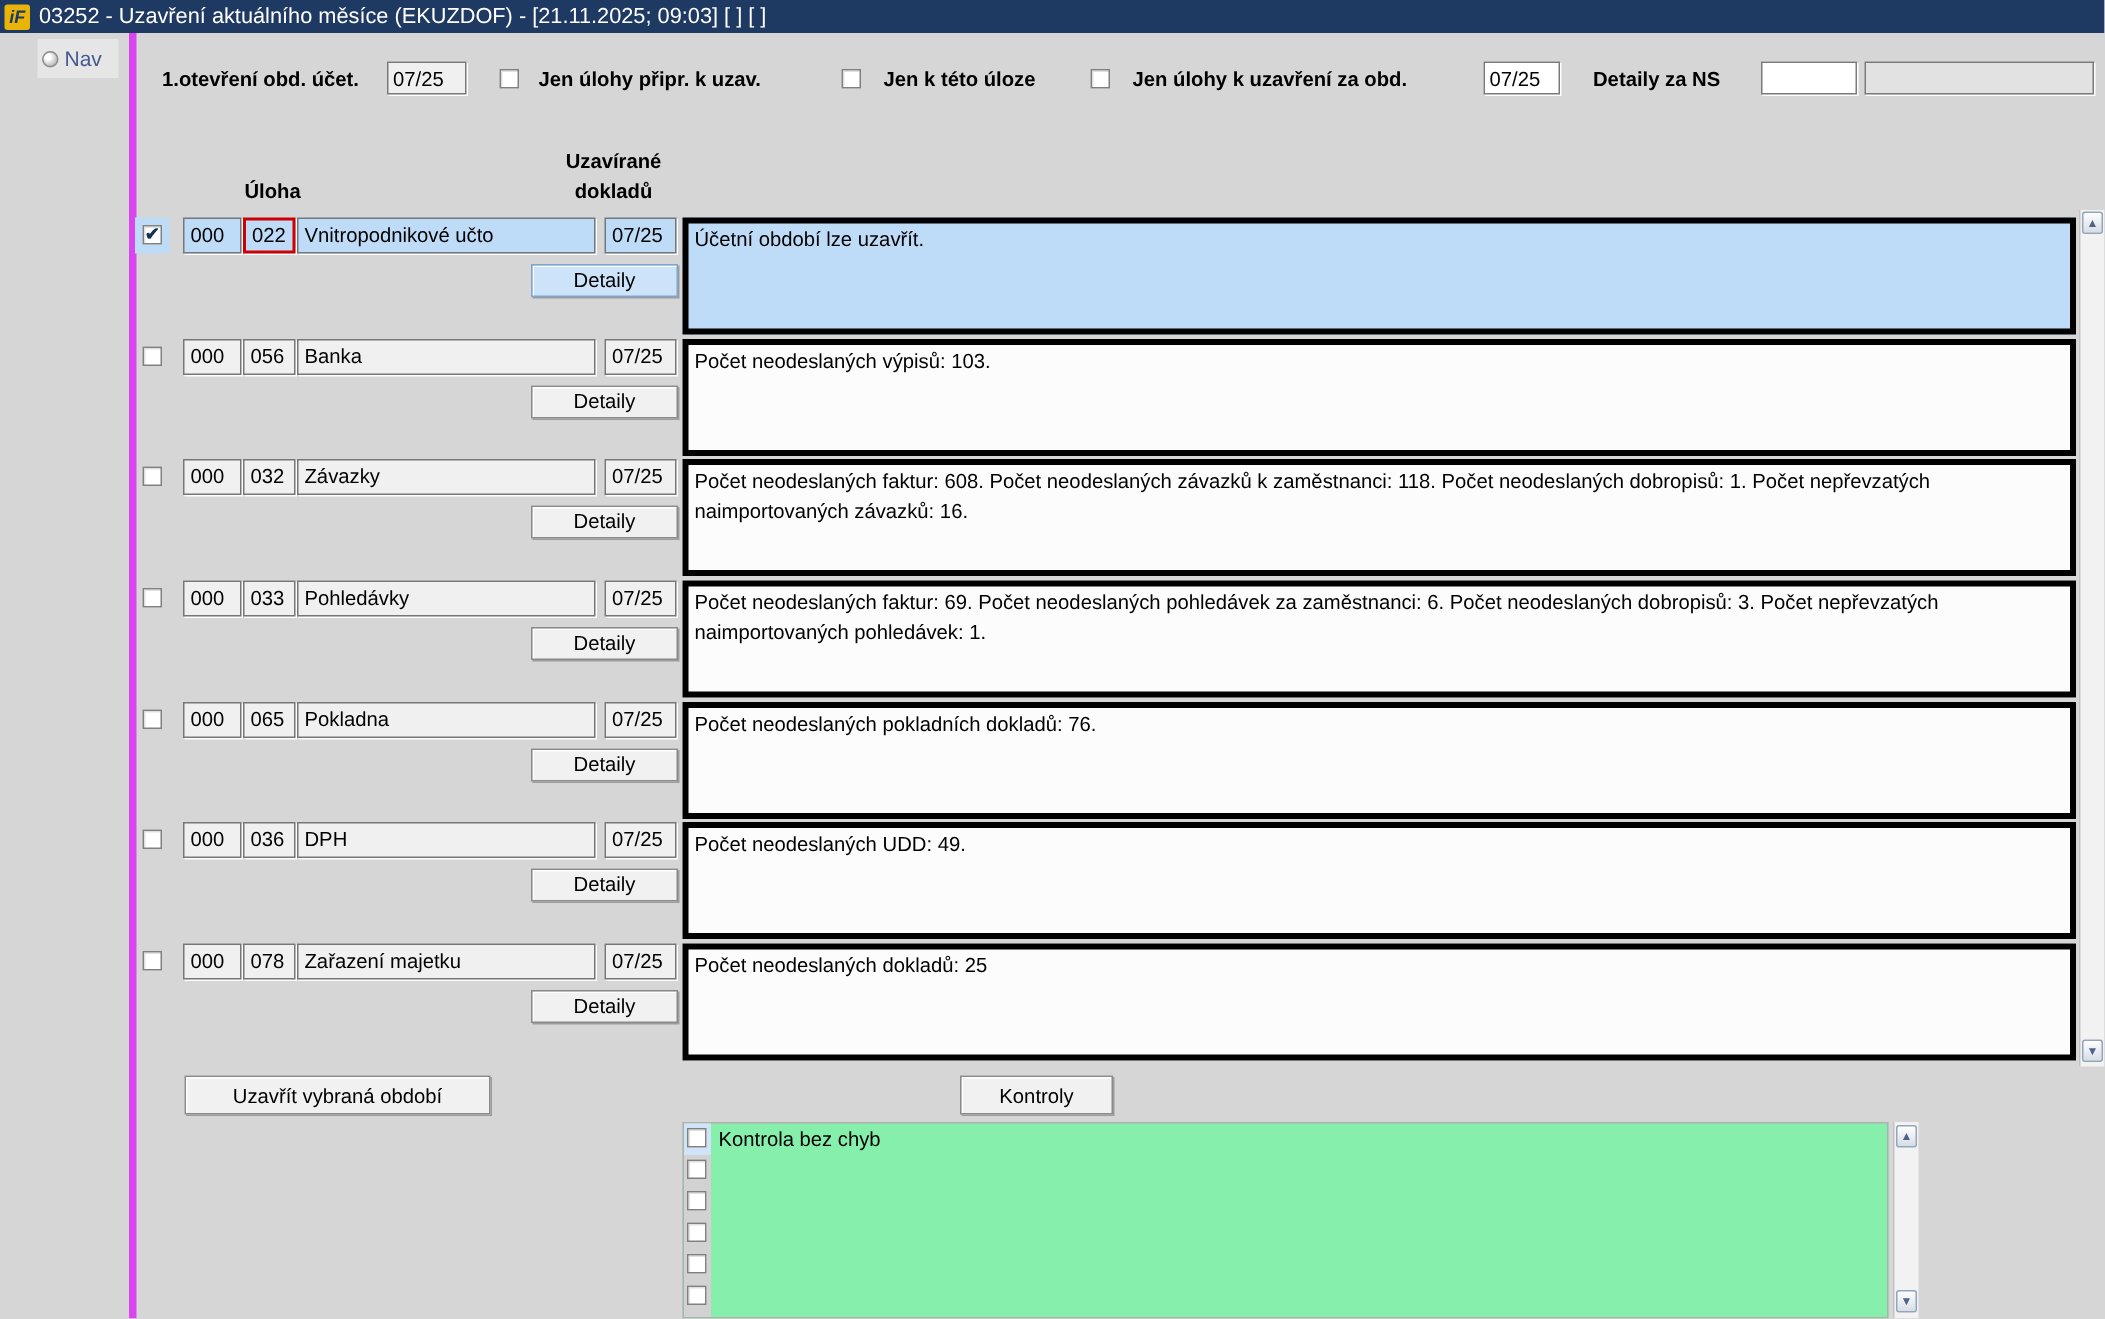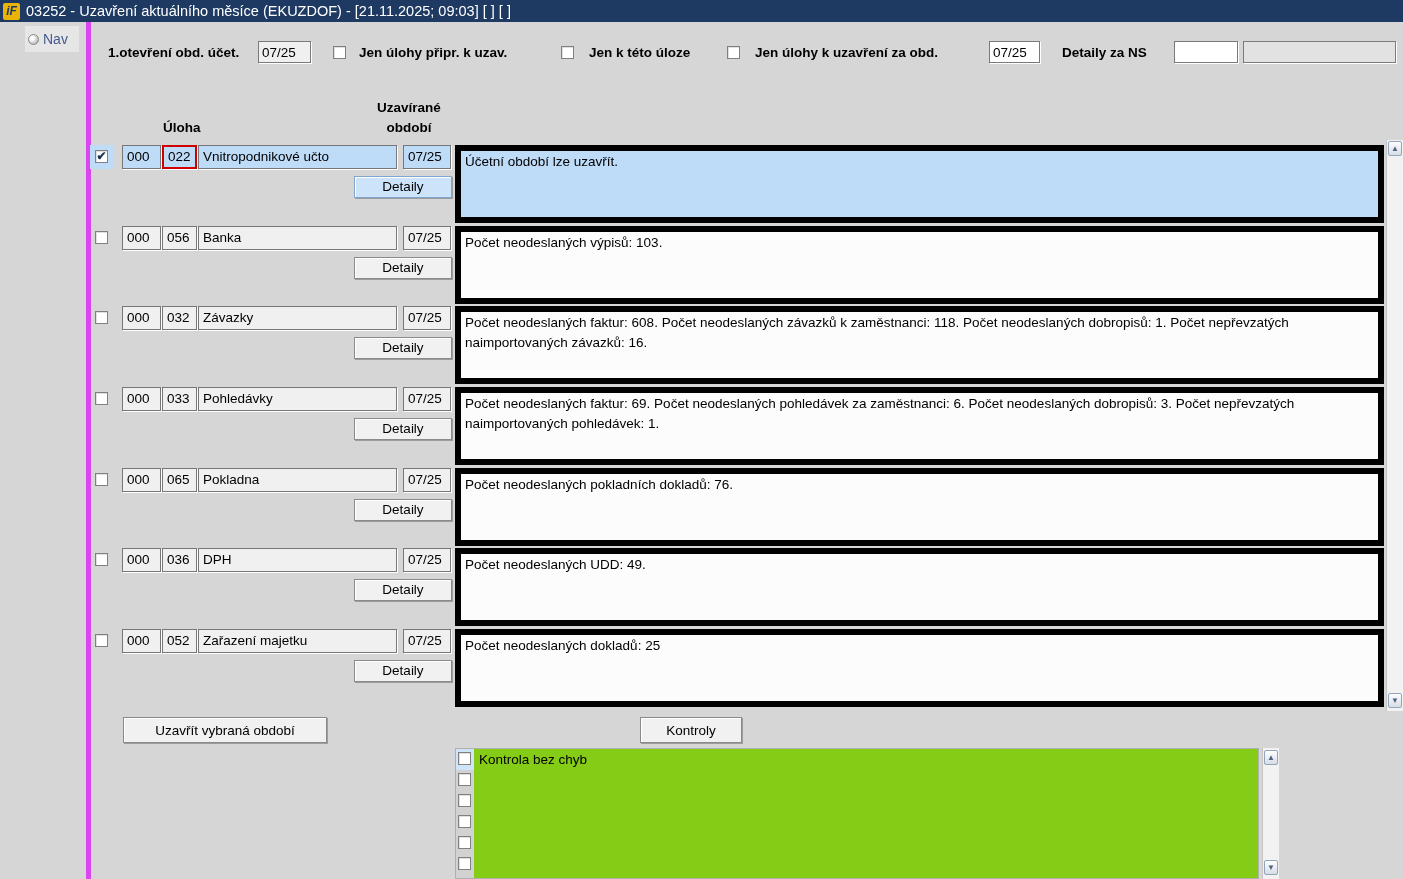--- a/index.html
+++ b/index.html
@@ -60,21 +60,21 @@
   }
   .fld{
     position:absolute; top:0; height:24px; border:1px solid #777;
     box-shadow:1px 1px 0 #fff; background:#f0f0f0;
     font-size:13.5px; line-height:21px; padding:0 4px; white-space:nowrap; overflow:hidden;
   }
   .fld.sel{ background:#bedcf8; }
   .fld.focus{ border:2px solid #d00000; line-height:19px; }
   .msg{
     position:absolute; left:455px; top:0; width:929px; height:78px;
-    border:6px solid #000000; background:#fcfcfc; font-size:13.5px;
+    border:4px solid #000000; background:#fcfcfc; font-size:13.5px;
     line-height:20px; padding:1px 4px; overflow:hidden;
   }
   .msg.sel{ background:#bedcf8; }
   .btn{
     position:absolute; background:#f1f1f1; border:1px solid #8a8a8a;
     box-shadow:inset 1px 1px 0 #ffffff, 1px 1px 0 #9c9c9c;
     font-family:"Liberation Sans",sans-serif; font-size:13.5px;
     text-align:center; cursor:default; color:#000;
   }
   .btn.detaily{ width:98px; height:22px; left:354px; top:31px; line-height:20px; }
@@ -82,21 +82,21 @@
   
   .sb{ position:absolute; background:#f2f2f2; border-left:1px solid #c4c4c4; }
   .sb-btn{
     position:absolute; left:1px; width:14px; height:15px;
     background:linear-gradient(#fefefe,#d7dde6); border:1px solid #93a5bb;
     border-radius:2px; color:#4f6287; font-size:8px; line-height:13px; text-align:center;
   }
   
   .checks-panel{
     position:absolute; left:455px; top:748px; width:804px; height:131px;
-    background:#84cc16; border:1px solid #b0b0b0;
+    background:#86efac; border:1px solid #b0b0b0;
   }
   .checks-strip{
     position:absolute; left:0; top:0; width:18px; height:100%; background:#d2d2d2;
   }
   .check-hl{ position:absolute; left:0; top:0; width:18px; height:21px; background:#cfe4f8; }
   .check-label{ position:absolute; left:23px; top:4px; font-size:13.5px; font-weight:normal; }
 </style>
 </head>
 <body>
 
@@ -121,21 +121,21 @@
 <div class="cb" style="left:727px; top:46px;"></div>
 <div class="lbl" style="left:755px; top:45px;">Jen úlohy k uzavření za obd.</div>
 <input class="txt white" style="left: 989px; top: 41px; width: 51px;" value="07/25">
 <div class="lbl" style="left:1062px; top:45px;">Detaily za NS</div>
 <input class="txt white" style="left: 1174px; top: 41px; width: 64px;" value="">
 <input class="txt disabled" style="left: 1243px; top: 41px; width: 153px;" value="">
 
 <div class="hdr" style="left:163px; top:118px;">Úloha</div>
 <div class="hdr" style="left:363px; top:98px; width:92px;">
   <div>Uzavírané</div>
-  <div>období</div>
+  <div>dokladů</div>
 </div>
 
 <div id="task-rows">
     <div class="task-row" style="top: 145px;">
       <div class="cb-halo"></div>
       <div class="cb" style="left: 95px; top: 5px;">✔</div>
       <div class="fld sel" style="left: 122px; width: 39px;">000</div>
       <div class="fld sel focus" style="left: 162px; width: 35px;">022</div>
       <div class="fld sel" style="left: 198px; width: 199px;">Vnitropodnikové učto</div>
       <div class="fld sel" style="left: 403px; width: 48px;">07/25</div>
@@ -183,21 +183,21 @@
       <div class="fld" style="left: 122px; width: 39px;">000</div>
       <div class="fld" style="left: 162px; width: 35px;">036</div>
       <div class="fld" style="left: 198px; width: 199px;">DPH</div>
       <div class="fld" style="left: 403px; width: 48px;">07/25</div>
       <div class="msg">Počet neodeslaných UDD: 49.</div>
       <button class="btn detaily">Detaily</button>
     </div>
     <div class="task-row" style="top: 629px;">
       <div class="cb" style="left: 95px; top: 5px;"></div>
       <div class="fld" style="left: 122px; width: 39px;">000</div>
-      <div class="fld" style="left: 162px; width: 35px;">052</div>
+      <div class="fld" style="left: 162px; width: 35px;">078</div>
       <div class="fld" style="left: 198px; width: 199px;">Zařazení majetku</div>
       <div class="fld" style="left: 403px; width: 48px;">07/25</div>
       <div class="msg">Počet neodeslaných dokladů: 25</div>
       <button class="btn detaily">Detaily</button>
     </div>
   </div>
 
 <div class="sb" style="left:1386px; top:140px; width:17px; height:571px;">
   <div class="sb-btn" style="top:1px;">▲</div>
   <div class="sb-btn" style="top:553px;">▼</div>

